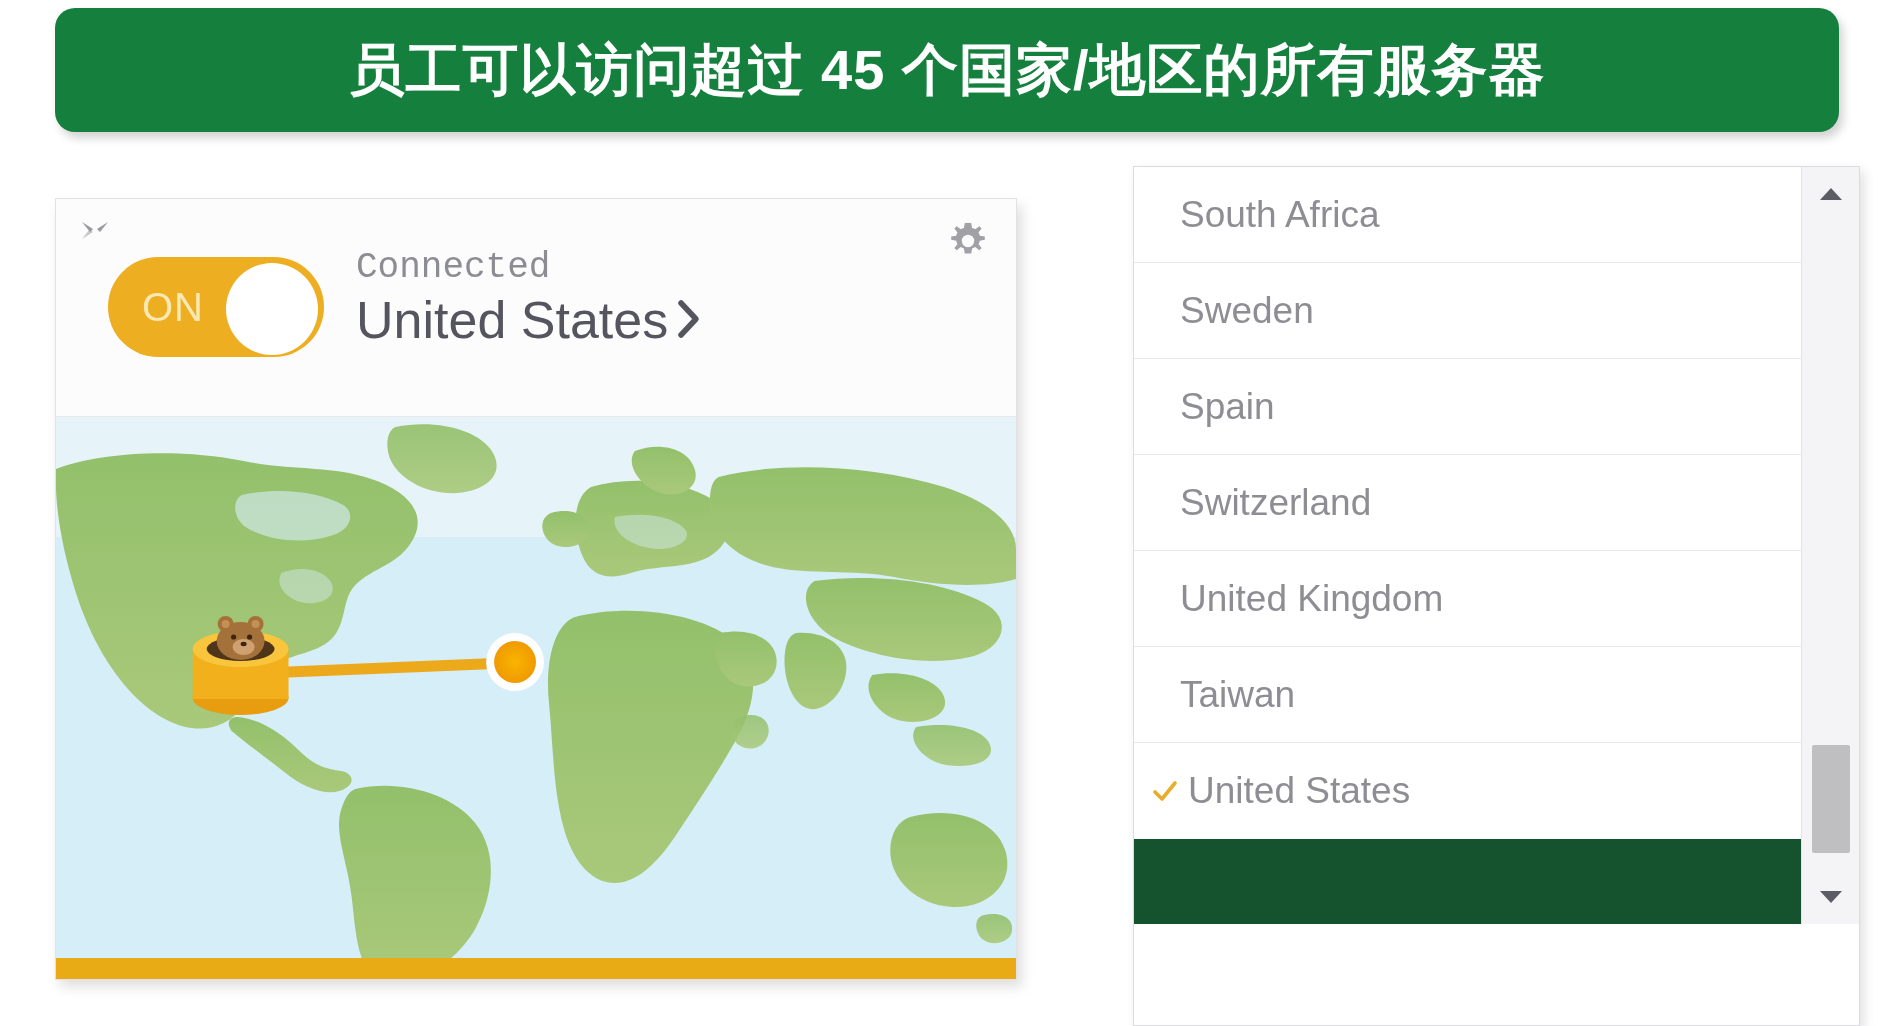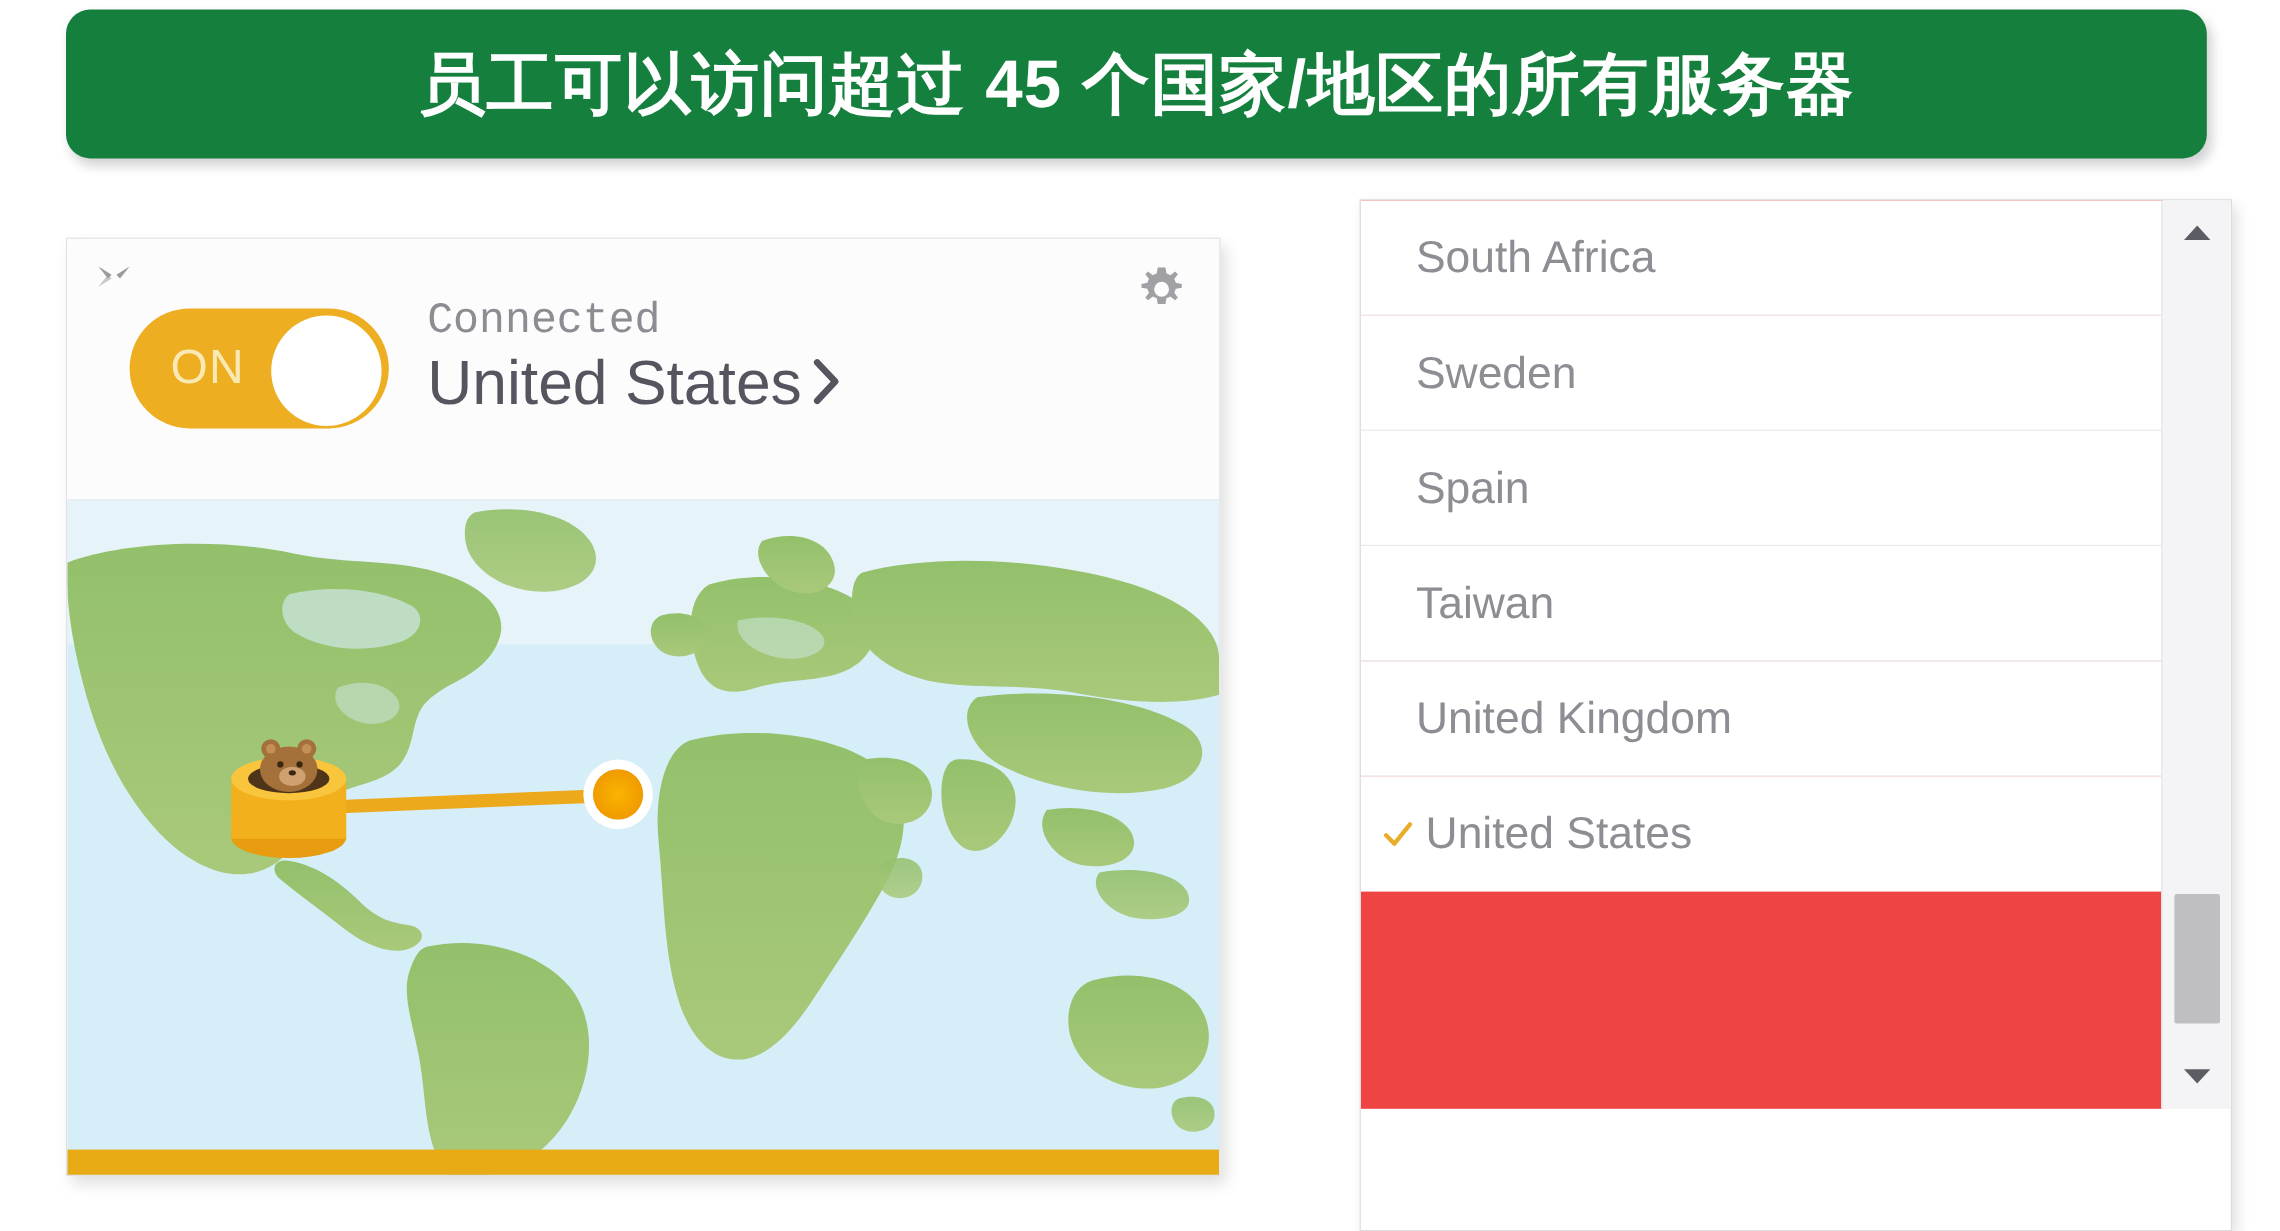--- a/index.html
+++ b/index.html
@@ -195,21 +195,21 @@
     position: relative;
     height: 757px;
   }
 
   #country-list {
     position: absolute;
     left: 0; top: 0;
     width: 669px;
     height: 100%;
     overflow: hidden;
-    background: #ef4444;
+    background: #14532d;
     text-align: right;
   }
 
   .country-item {
     height: 96px;
     display: flex;
     align-items: center;
     padding-left: 46px;
     border-bottom: 1px solid #eaeaee;
     color: #8d8d93;
@@ -421,24 +421,27 @@
           <div class="country-item">
             <span>South Africa</span>
           </div>
           <div class="country-item">
             <span>Sweden</span>
           </div>
           <div class="country-item">
             <span>Spain</span>
           </div>
           <div class="country-item">
+            <span>Switzerland</span>
+          </div>
+          <div class="country-item">
+            <span>United Kingdom</span>
+          </div>
+          <div class="country-item">
             <span>Taiwan</span>
-          </div>
-          <div class="country-item">
-            <span>United Kingdom</span>
           </div>
           <div class="country-item selected">
             <span class="country-check">
               <svg viewBox="0 0 26 26" width="26" height="26">
                 <path d="M3 14 L10 21 L23 5" stroke="#e8ae2b" stroke-width="3.6" fill="none" stroke-linecap="round" stroke-linejoin="round"></path>
               </svg>
             </span>
             <span>United States</span>
           </div>
         </div>

